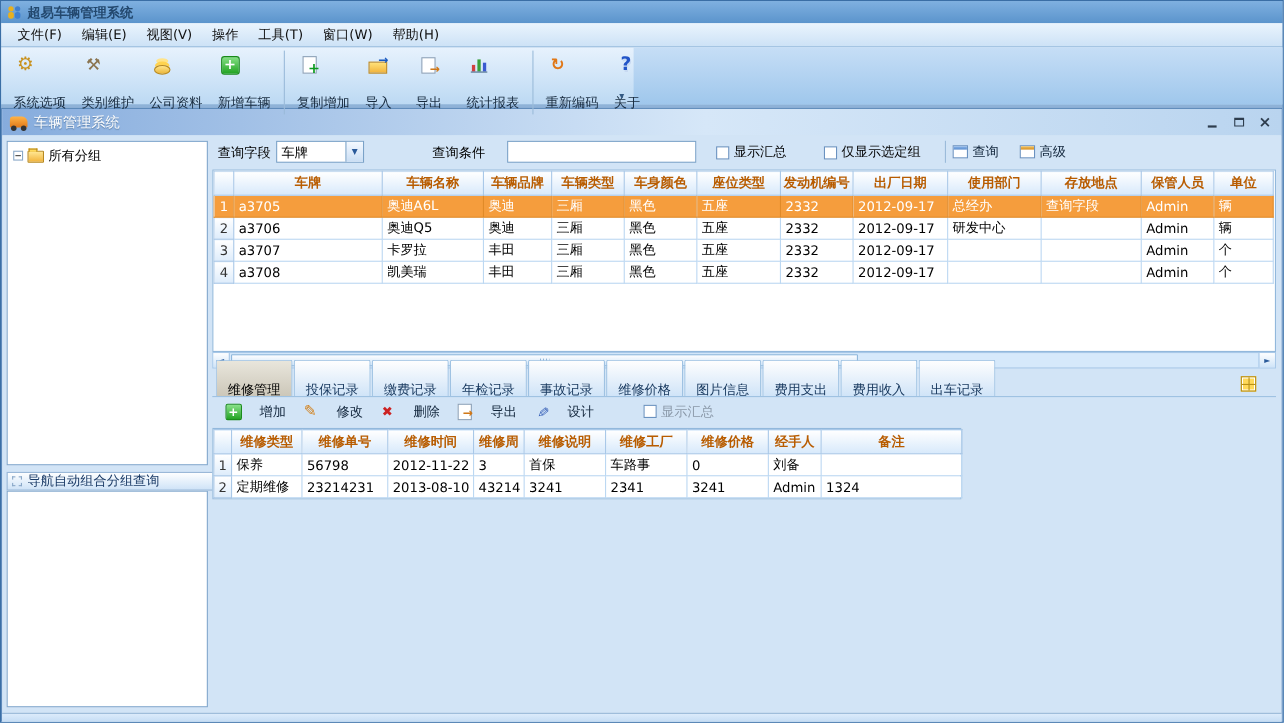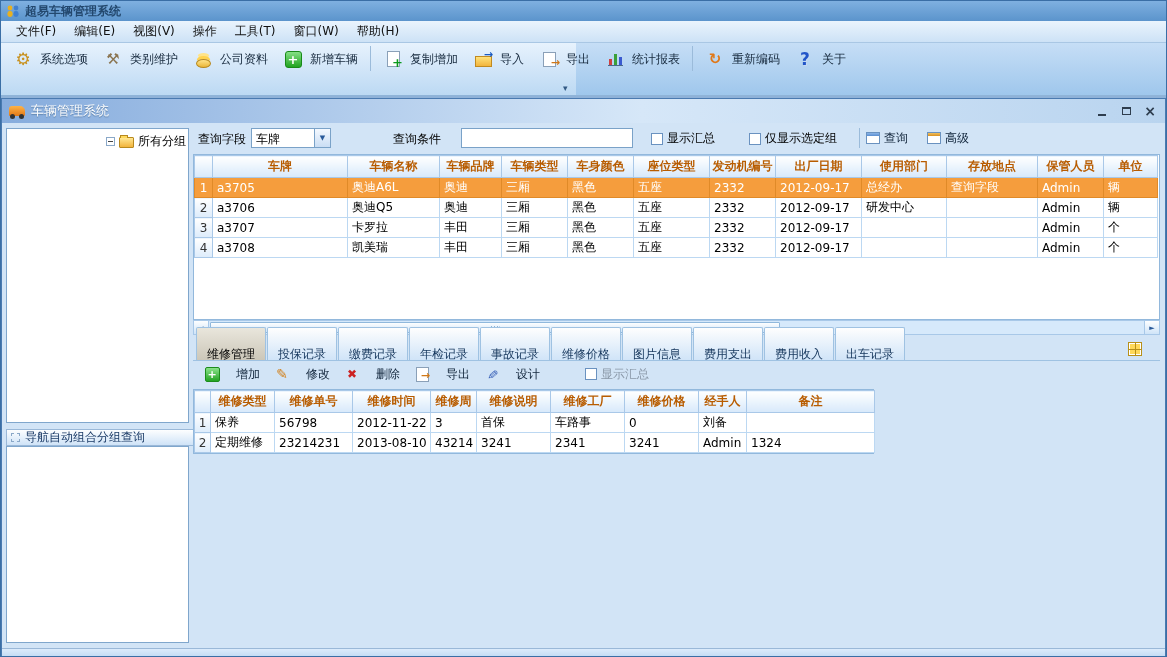--- a/index.html
+++ b/index.html
@@ -19,21 +19,21 @@
     background:linear-gradient(#eaf4fd,#cde2f6);border-bottom:1px solid #a9c7e4;
     display:flex;align-items:center;padding-left:6px;}
   .menu-item{padding:0 9px;line-height:21px;color:#111;cursor:default;}
 
   
   .toolbar{position:absolute;left:0;top:42px;width:100%;height:53px;
     background:linear-gradient(#e7f2fd,#bcd9f3);border-bottom:1px solid #8fb4d8;}
   .toolbar::after{content:"";position:absolute;left:575px;right:0;top:0;bottom:0;
     background:linear-gradient(#c6def6,#9fc7ec);z-index:0;}
   .tb-strip{position:relative;z-index:1;display:flex;align-items:flex-start;padding:3px 2px 0 4px;height:100%;}
-  .tb-btn{display:flex;flex-direction:row;align-items:center;gap:6px;padding:3px 7px 2px;min-width:46px;cursor:default;}
+  .tb-btn{display:flex;flex-direction:column;gap:16px;padding:3px 7px 2px;min-width:46px;cursor:default;}
   .tb-btn[data-sep="true"]{border-left:1px solid #9bbbda;margin-left:5px;padding-left:11px;}
   .tb-label{font-size:12px;color:#16293d;white-space:nowrap;}
   .tb-icon{width:22px;height:20px;display:flex;align-items:center;justify-content:center;position:relative;}
   .tb-icon[data-name="system-options-icon"]::before{content:"⚙";font-size:17px;color:#c8911e;}
   .tb-icon[data-name="category-maintenance-icon"]::before{content:"⚒";font-size:15px;color:#8a7450;}
   .tb-icon[data-name="company-info-icon"]::before{content:"";width:13px;height:7px;margin-top:8px;
     background:linear-gradient(#ffe48a,#eab63a);border:1px solid #b8891e;border-radius:50%;
     box-shadow:0 -4px 0 -1px #ffd34f,0 -8px 0 -2px #ffe48a;}
   .tb-icon[data-name="add-vehicle-icon"]::before{content:"+";width:15px;height:15px;display:flex;align-items:center;justify-content:center;
     background:linear-gradient(#85e085,#21a321);color:#fff;border-radius:3px;font-weight:bold;font-size:13px;border:1px solid #188a18;}
@@ -67,21 +67,21 @@
   .win-controls{margin-left:auto;display:flex;gap:8px;align-items:center;}
   .wc{width:16px;height:15px;display:inline-flex;align-items:center;justify-content:center;color:#2e3d4e;cursor:default;}
   .wc .min{width:8px;height:2px;background:#2e3d4e;margin-top:7px;}
   .wc .max{width:9px;height:8px;border:1px solid #2e3d4e;border-top-width:2px;}
   .wc.close{font-size:14px;font-weight:bold;}
 
   .inner-body{position:absolute;left:0;right:0;top:24px;bottom:0;background:#d2e4f6;}
 
   
   .tree-panel{position:absolute;left:4px;top:5px;width:183px;height:295px;background:#fff;border:1px solid #7fa6cc;padding:4px 2px;overflow:hidden;}
-  .tree-row{display:flex;align-items:center;gap:4px;height:17px;padding-left:3px;cursor:default;white-space:nowrap;justify-content:flex-end;}
+  .tree-row{display:flex;align-items:center;gap:4px;height:17px;padding-left:3px;cursor:default;white-space:nowrap;}
   .tree-children{margin-left:9px;border-left:1px dotted #9ab0c8;padding-left:7px;}
   .expander{width:9px;height:9px;border:1px solid #8aa8c8;background:#fff;position:relative;flex:0 0 auto;}
   .expander::before{content:"";position:absolute;left:1px;right:1px;top:3px;height:1px;background:#444;}
   .folder-icon{width:15px;height:11px;position:relative;flex:0 0 auto;background:linear-gradient(#ffe692,#f2b43c);border:1px solid #b8891e;border-radius:1px;margin-top:2px;}
   .folder-icon::before{content:"";position:absolute;top:-3px;left:0;width:6px;height:2px;background:#ffd95a;border:1px solid #b8891e;border-bottom:none;}
 
   .nav-bar{position:absolute;left:4px;top:306px;width:203px;height:17px;
     background:linear-gradient(#fdfeff,#cfe3f7);border:1px solid #9ab8d8;
     display:flex;align-items:center;gap:5px;padding:0 4px;color:#1a3a66;white-space:nowrap;overflow:hidden;}
   .dash-icon{width:9px;height:9px;border:1px dashed #8aa8c8;flex:0 0 auto;}

